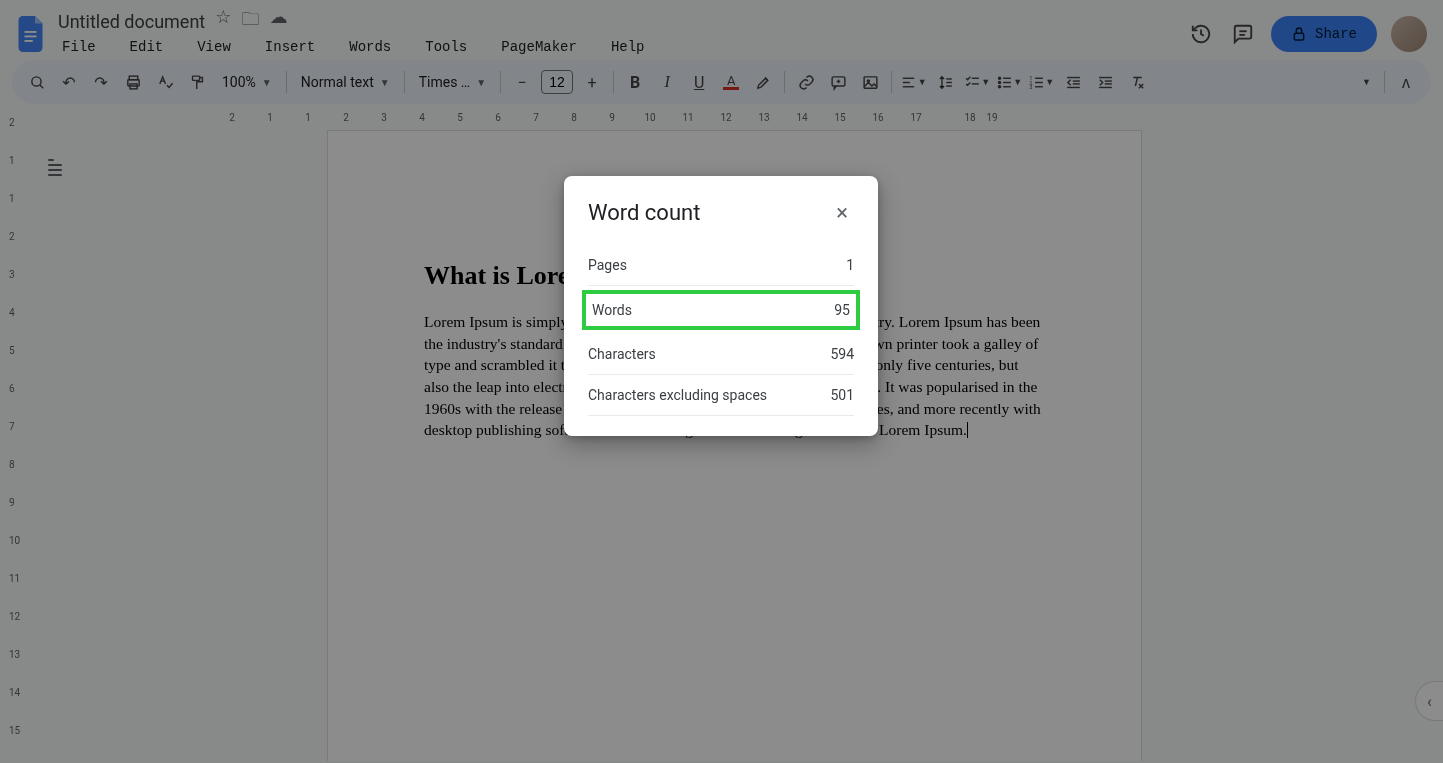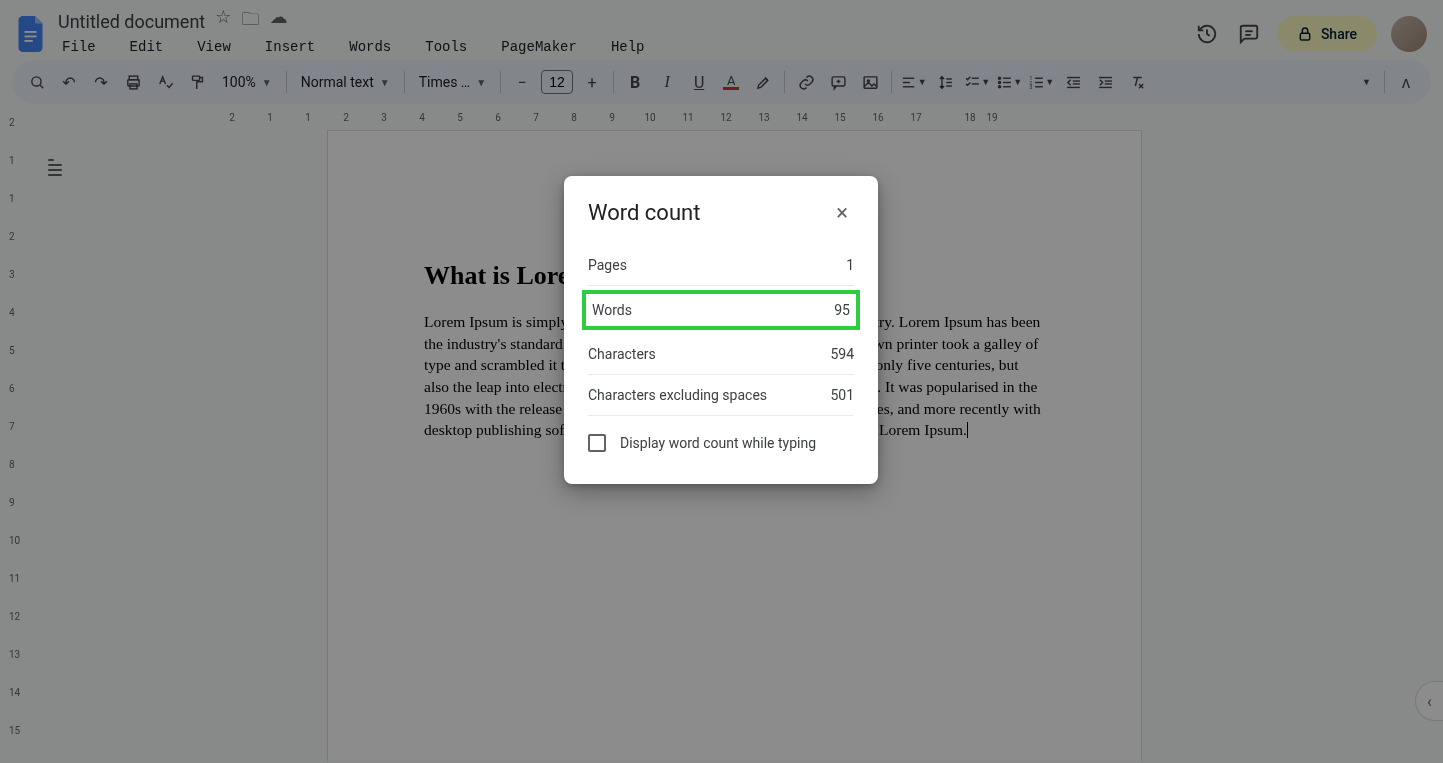--- a/index.html
+++ b/index.html
@@ -13,21 +13,21 @@
   .docs-logo svg { width: 28px; height: 36px; }
   .title-area { flex: 1; display: flex; flex-direction: column; }
   .title-row { display: flex; align-items: center; gap: 10px; height: 26px; padding-left: 6px;}
   .doc-title { font-size: 18px; color: #3c4043; }
   .title-icons { display:flex; gap:10px; color:#5f6368; }
   .title-icons span { font-size: 18px; cursor:pointer; }
   .menu-row { display: flex; gap: 18px; padding-left: 2px; height: 26px; align-items:center;font-family:Liberation Mono, monospace;}
   .menu-item { padding: 3px 8px; font-size: 14px; color: #202124; border-radius: 4px; cursor:pointer;}
   .header-right { display:flex; align-items:center; gap: 14px; padding-right: 4px; height:52px;}
   .header-icon { width:28px; height:28px; display:flex; align-items:center; justify-content:center; color:#444; font-size:20px; cursor:pointer;}
-  .share-btn { display:flex; align-items:center; gap:8px; background:#fef9c3; color:#001d35; font-weight:500; font-size:14px; padding: 10px 20px; border-radius: 40px; cursor:pointer;}
+  .share-btn { display:flex; align-items:center; gap:8px; background:#3b82f6; color:#001d35; font-weight:500; font-size:14px; padding: 10px 20px; border-radius: 40px; cursor:pointer;font-family:Liberation Mono, monospace;}
   .avatar { width:36px; height:36px; border-radius:50%; background: linear-gradient(135deg,#c8b8a8,#a08878); }
 
   
   .toolbar-wrap { padding: 0 12px; }
   .toolbar { display:flex; align-items:center; background:#edf2fa; border-radius: 32px; padding: 4px 10px; height: 44px; gap: 2px; }
   .tb-btn { width:30px; height:30px; display:flex; align-items:center; justify-content:center; color:#444; border-radius:4px; cursor:pointer; font-size:16px;}
   .tb-sep { width:1px; height:22px; background:#c7c7c7; margin: 0 4px;}
   .tb-select { display:flex; align-items:center; gap:6px; padding: 4px 8px; font-size:14px; color:#202124; cursor:pointer; border-radius:4px; min-width:50px;}
   .tb-select .caret { font-size:10px; color:#5f6368;}
   .font-size-box { display:flex; align-items:center; gap:4px;}
@@ -385,22 +385,18 @@
       <span>95</span>
     </div>
     <div class="wc-row">
       <span>Characters</span>
       <span>594</span>
     </div>
     <div class="wc-row">
       <span>Characters excluding spaces</span>
       <span>501</span>
     </div>
-    <div class="wc-check-row">
-      <div class="wc-checkbox"></div>
-      <span class="wc-check-label">Display word count while typing</span>
-    </div>
   </div>
 
 
   <div class="explore">‹</div>
 
 </div>
 
 </body></html>

